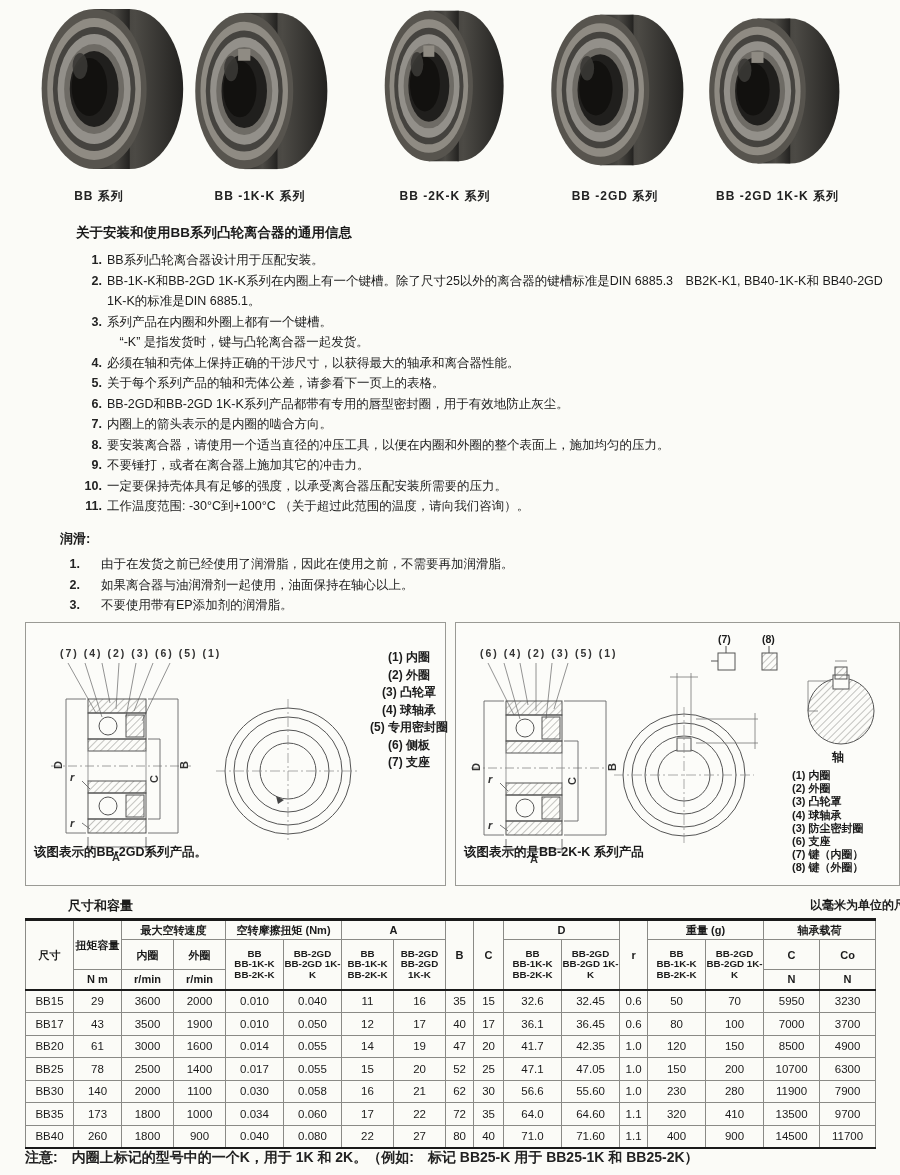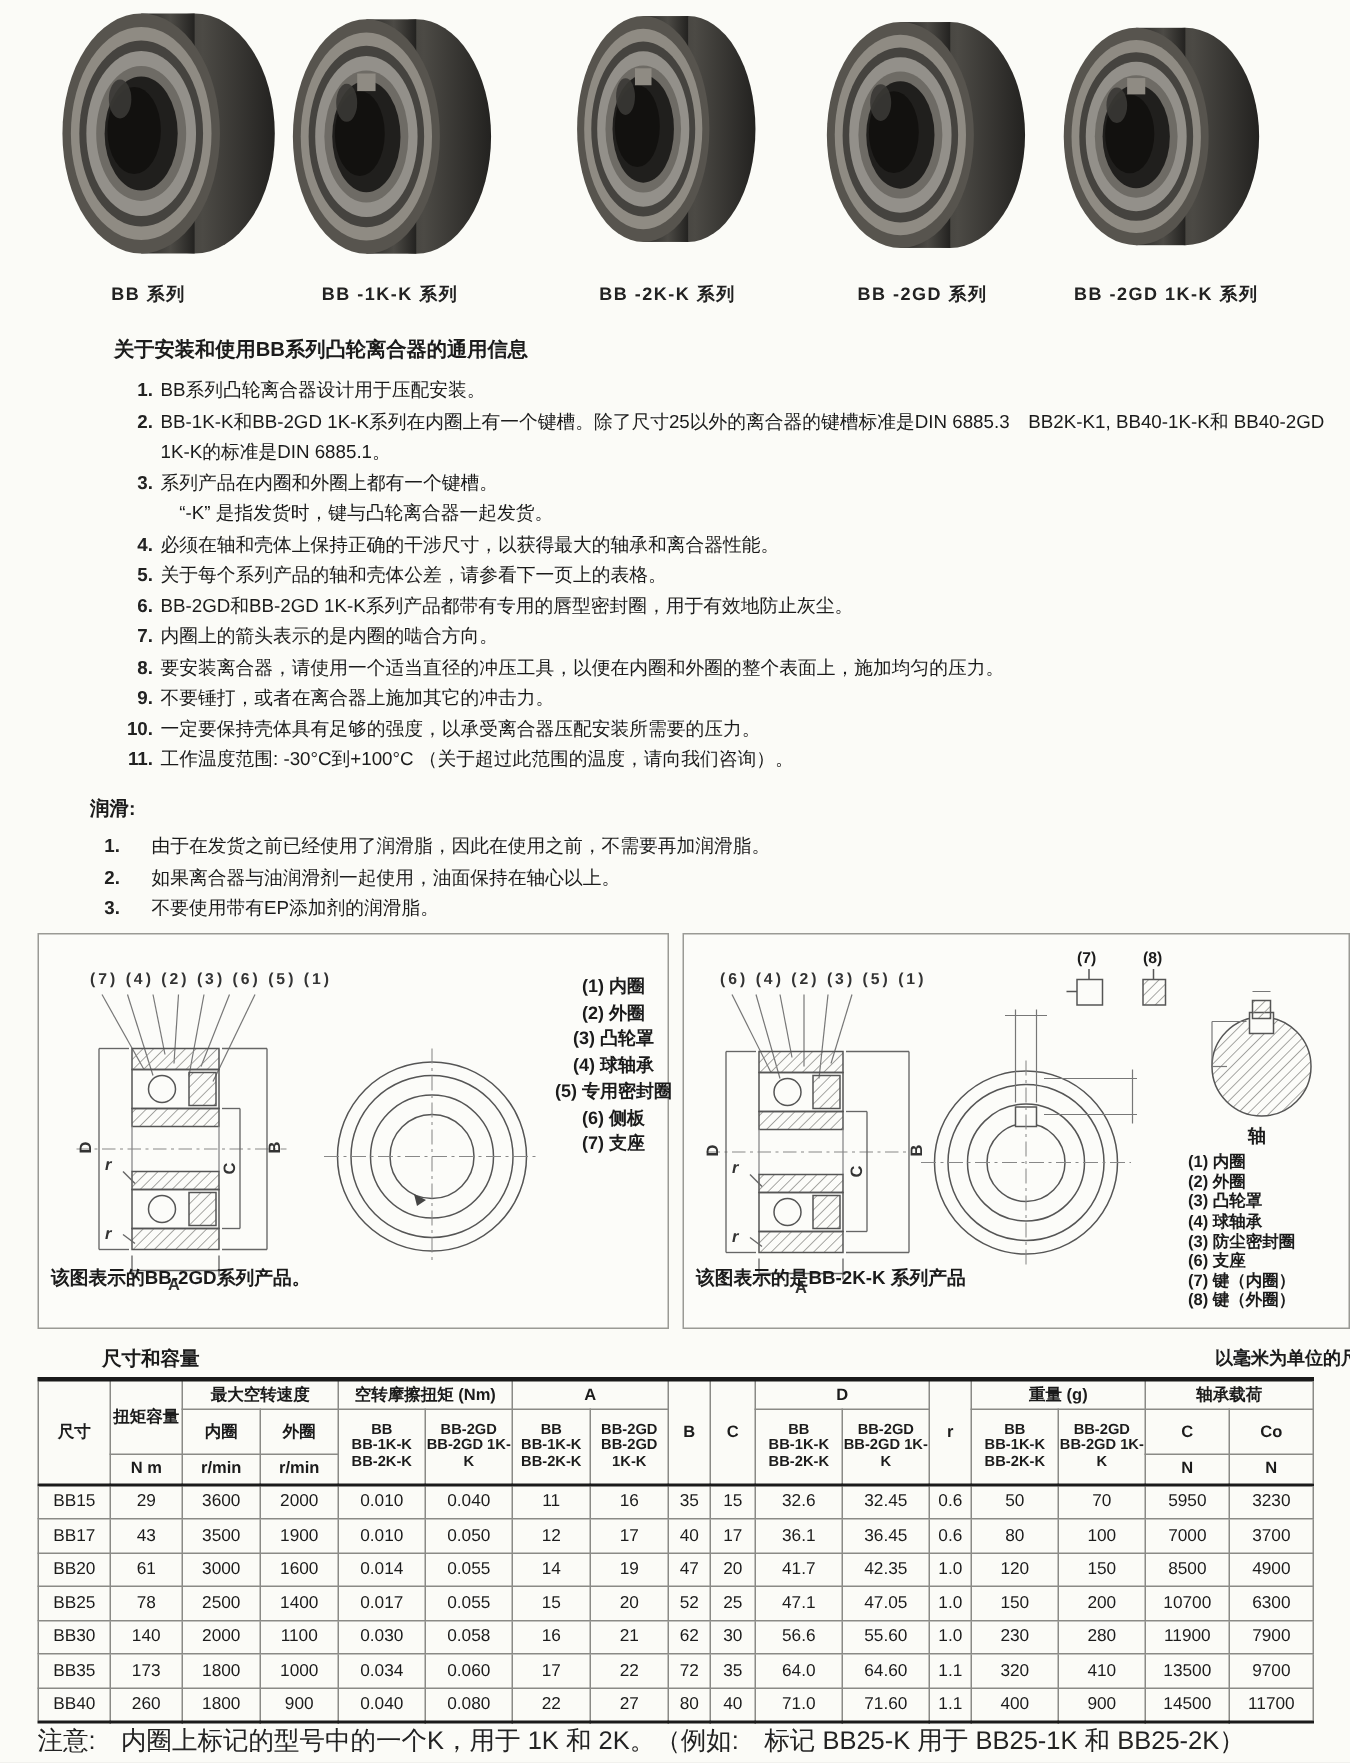--- a/index.html
+++ b/index.html
@@ -45,21 +45,21 @@
   .tbl-title{position:absolute;top:897px;left:25px;width:850px;display:flex;justify-content:space-between;margin-left:43px;}
   .tbl-title .lt{font-size:13px;font-weight:bold;}
   .tbl-title .rt{font-size:12px;font-weight:bold;}
   table.spec{position:absolute;top:918px;left:25px;width:850px;border-collapse:collapse;table-layout:fixed;
              border-top:3px solid #1a1a1a;border-bottom:2.5px solid #1a1a1a;}
   table.spec th,table.spec td{border:1px solid #8a8a86;text-align:center;vertical-align:middle;padding:0;}
   table.spec thead{border-bottom:2.5px solid #1a1a1a;}
   table.spec thead th{font-size:11px;font-weight:bold;line-height:12px;}
   table.spec thead th.prewrap{white-space:pre-line;font-size:9.8px;line-height:10.5px;}
   table.spec tbody td{font-size:11.5px;height:21.5px;}
-  .note{position:absolute;top:1149px;left:25px;width:850px;font-size:17px;font-weight:normal;color:#222;}
+  .note{position:absolute;top:1149px;left:25px;width:850px;font-size:14px;font-weight:bold;color:#222;}
 </style>
 </head>
 <body>
 
 <svg width="0" height="0" style="position:absolute" aria-hidden="true">
   <defs>
     <linearGradient id="bodyGrad" x1="0" y1="0" x2="1" y2="0">
       <stop offset="0" stop-color="#2b2a28"></stop>
         <stop offset="0.55" stop-color="#4c4a45"></stop>
         <stop offset="1" stop-color="#232220"></stop>

